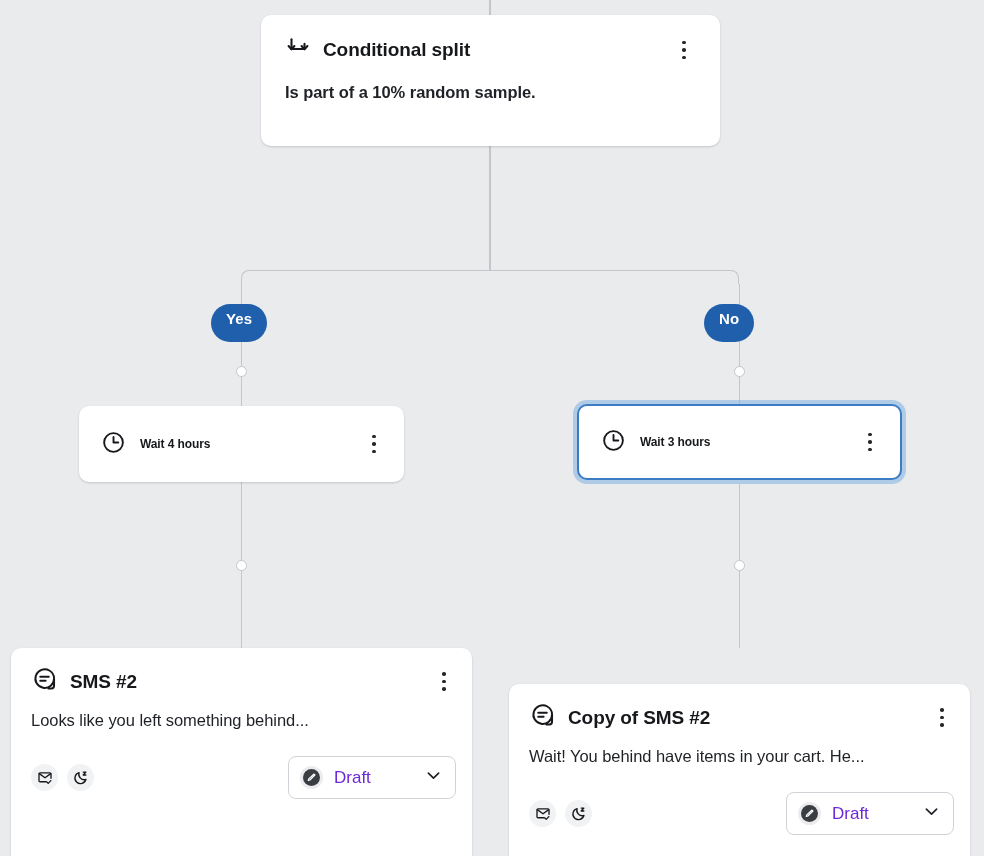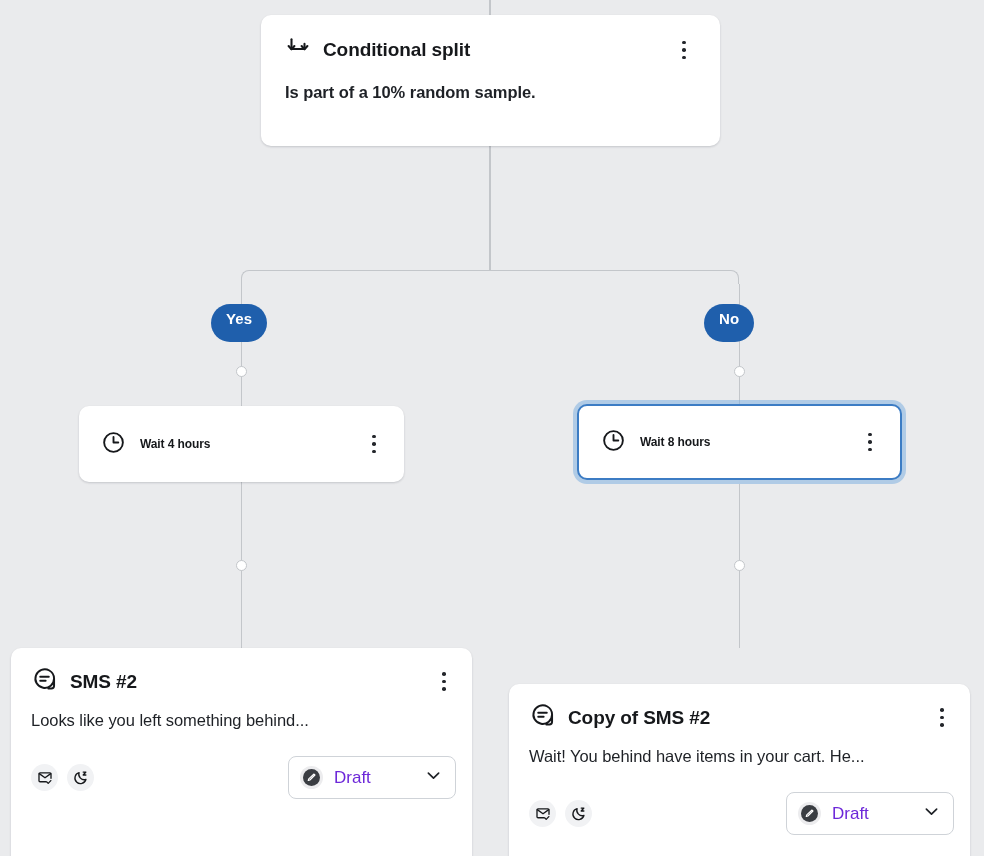--- a/index.html
+++ b/index.html
@@ -297,21 +297,21 @@
   </div>
 
   <div class="card wait-card selected" id="wait-3-hours-card">
     <div class="card-head">
       <span class="icon">
         <svg width="25" height="25" viewBox="0 0 24 24" fill="none" stroke="currentColor" stroke-width="1.8" stroke-linecap="round" stroke-linejoin="round">
           <circle cx="12" cy="12" r="9"></circle>
           <path d="M12 6.6V12h4.6"></path>
         </svg>
       </span>
-      <span class="card-title">Wait 8 hours</span>
+      <span class="card-title">Wait 3 hours</span>
       <span class="kebab">
           <i></i>
           <i></i>
           <i></i>
         </span>
     </div>
   </div>
 
   <div class="card sms-card" id="sms-2-card">
     <div class="card-head">

